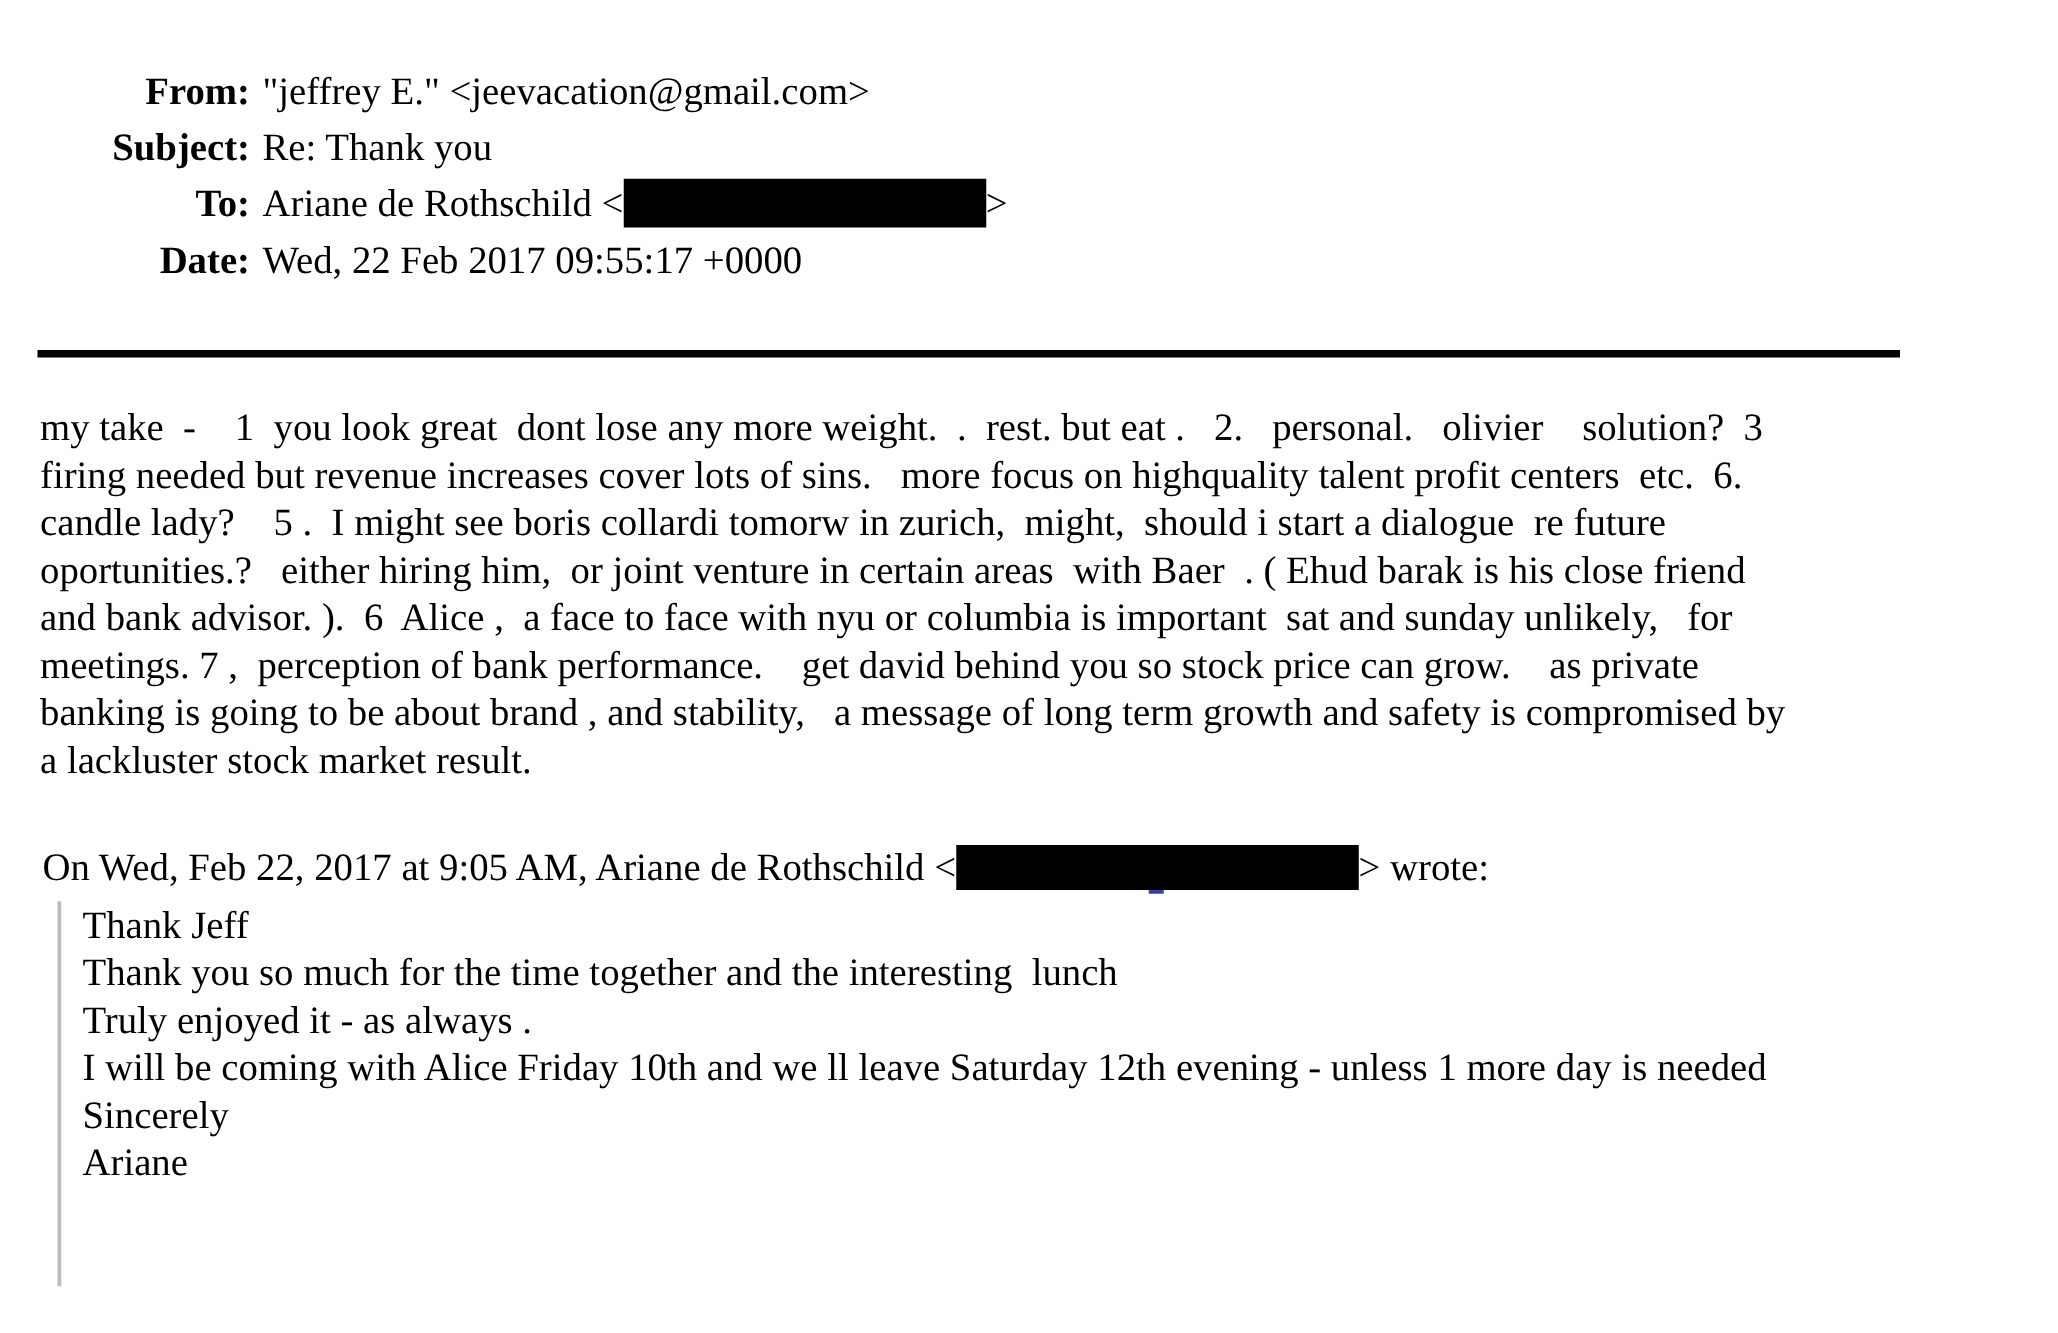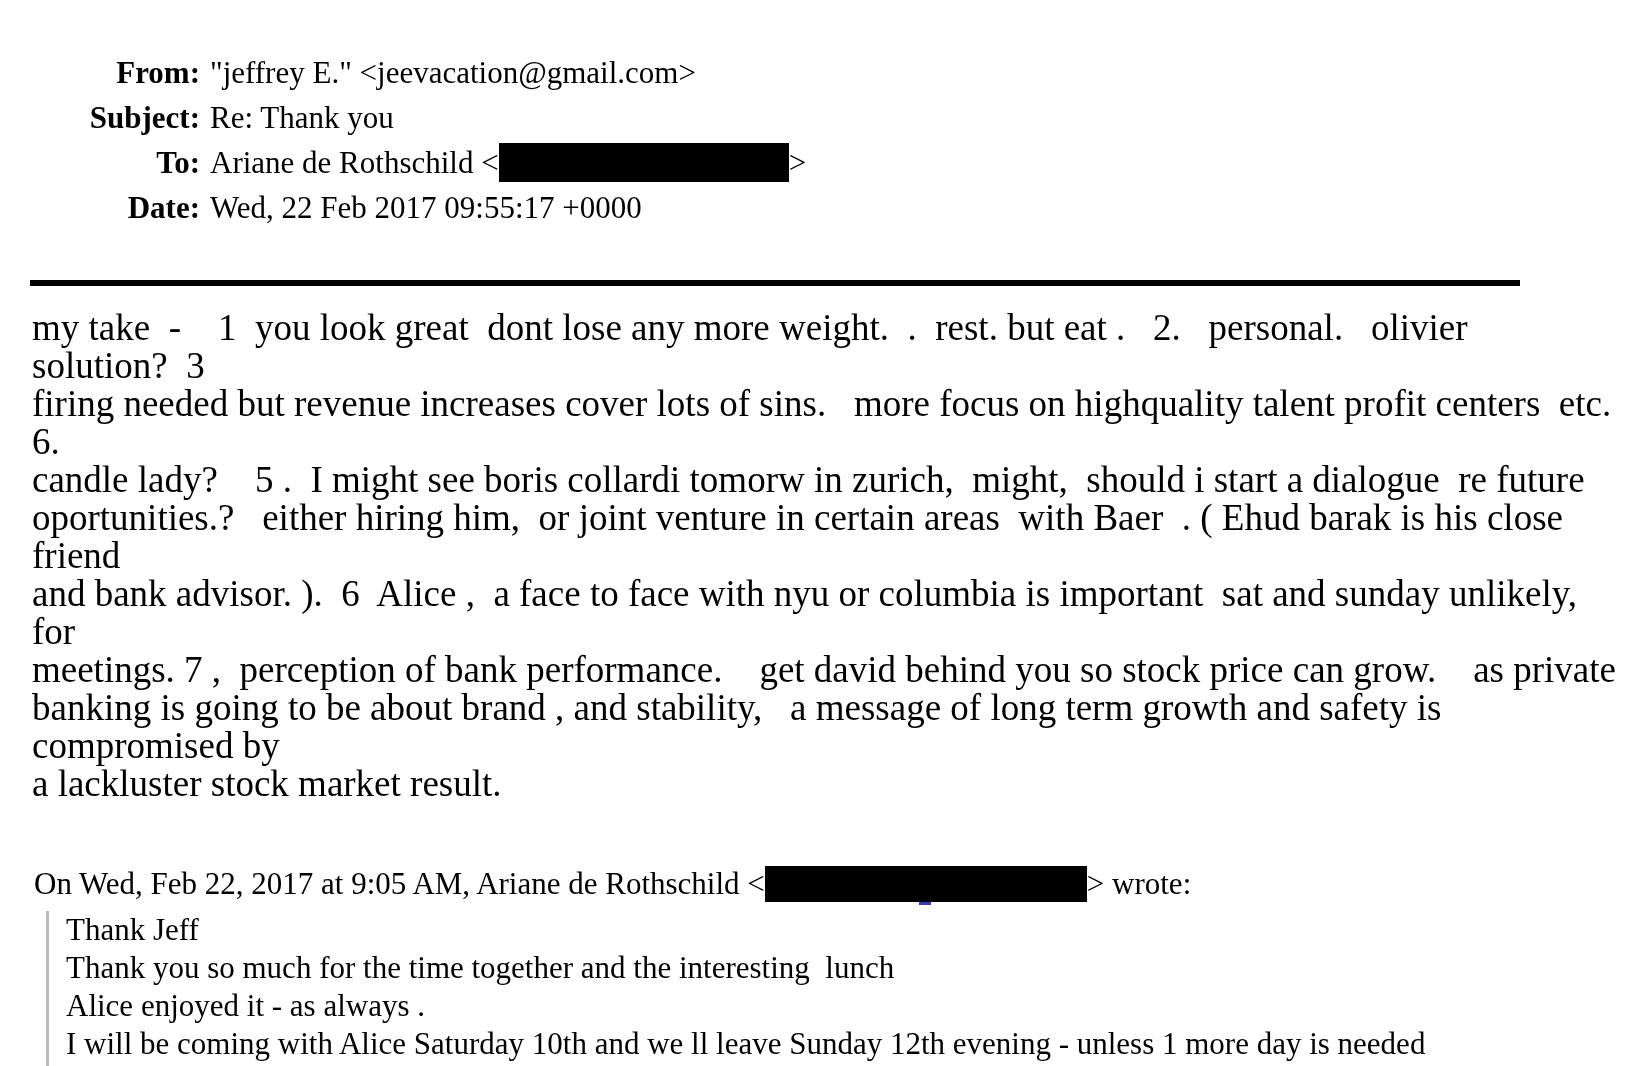--- a/index.html
+++ b/index.html
@@ -46,28 +46,28 @@
   }
   
   .rule {
     margin: 50px 0 0 30px;
     width: 1490px;
     height: 6px;
     background: #000000;
   }
   
   .mail-body {
-    margin: 23px 20px 0 32px;
-    font-size: 37px;
+    margin: 37px 20px 0 32px;
+    font-size: 31px;
     line-height: 38px;
   }
   .body-line { white-space: pre-wrap; }
   
   .quote-intro {
-    margin: 60px 20px 0 34px;
+    margin: 46px 20px 0 34px;
     font-size: 31px;
     line-height: 42px;
     white-space: pre;
   }
   .quote-block {
     margin: 6px 20px 0 46px;
     border-left: 3px solid #bcbcbc;
     padding-left: 17px;
     padding-bottom: 80px; 
     font-size: 31px;
@@ -106,19 +106,19 @@
     <div class="body-line">meetings. 7 ,  perception of bank performance.    get david behind you so stock price can grow.    as private</div>
     <div class="body-line">banking is going to be about brand , and stability,   a message of long term growth and safety is compromised by</div>
     <div class="body-line">a lackluster stock market result.</div>
   </div>
 
   <div class="quote-intro"><span>On Wed, Feb 22, 2017 at 9:05 AM, Ariane de Rothschild &lt;</span><span class="redact intro-bar"><span class="link-speck"></span></span><span>&gt; wrote:</span></div>
 
   <div class="quote-block">
     <div class="quote-line">Thank Jeff</div>
     <div class="quote-line">Thank you so much for the time together and the interesting  lunch</div>
-    <div class="quote-line">Alice enjoyed it - as always .</div>
-    <div class="quote-line">I will be coming with Alice Saturday 10th and we ll leave Sunday 12th evening - unless 1 more day is needed</div>
+    <div class="quote-line">Truly enjoyed it - as always .</div>
+    <div class="quote-line">I will be coming with Alice Friday 10th and we ll leave Saturday 12th evening - unless 1 more day is needed</div>
     <div class="quote-line">Sincerely</div>
     <div class="quote-line">Ariane</div>
   </div>
 
 </div>
 
 </body></html>

